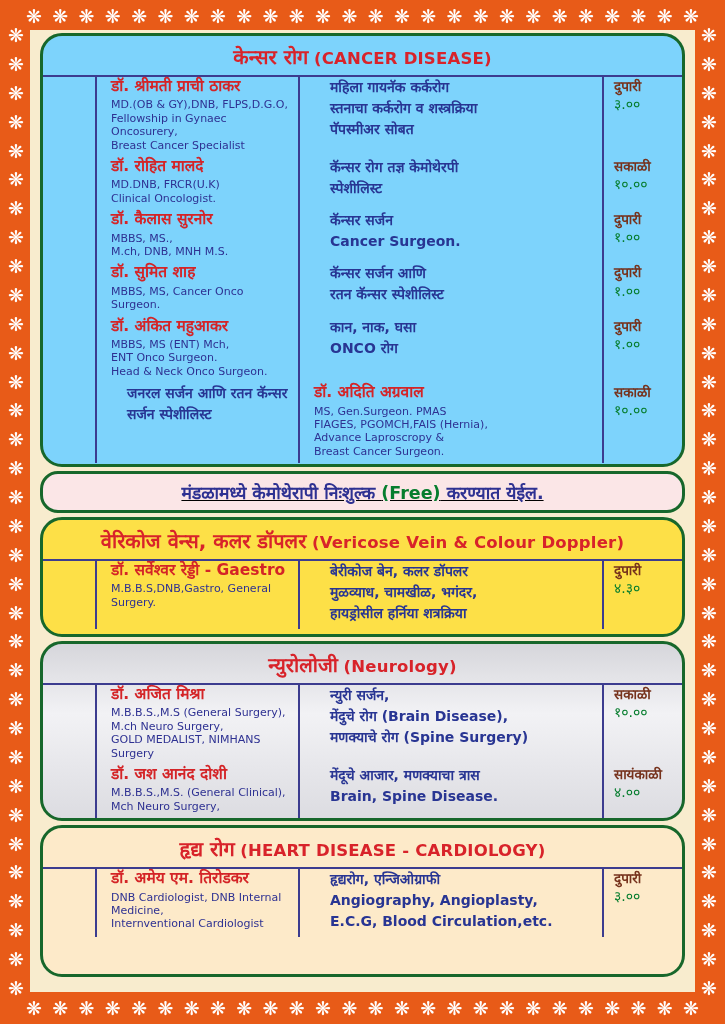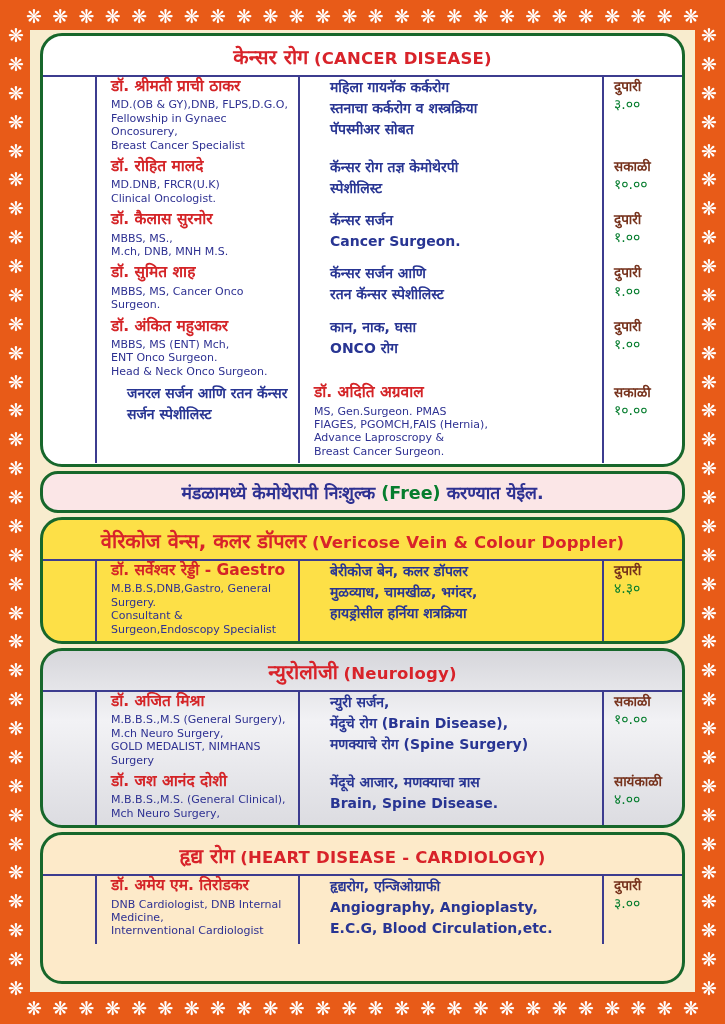--- a/index.html
+++ b/index.html
@@ -21,21 +21,21 @@
     position:absolute; left:30px; top:30px; width:665px; height:962px;
     background:#f8ecce;
     display:flex; flex-direction:column; gap:4px;
     padding:3px 10px 0 10px;
   }
   
   .sec {
     border:3px solid #17672b; border-radius:22px; overflow:hidden;
     flex:0 0 auto;
   }
-  .sec--cancer   { background:#ffffff; min-height:434px; }
+  .sec--cancer   { background:#7dd3fc; min-height:434px; }
   .sec--varicose { background:#fde047; min-height:120px; }
   .sec--neuro    { background:linear-gradient(180deg,#d6d6db 0%,#f2f2f5 40%,#dcdce1 100%); min-height:178px; }
   .sec--heart    { background:#fdeac9; min-height:152px; }
   .sec-header {
     text-align:center; padding:7px 4px 5px 4px;
     color:#d8232a; font-weight:bold;
   }
   .sec-header .t-mr { font-size:20px; }
   .sec-header .t-en { font-size:16.5px; letter-spacing:.2px; }
   .sec-body {
@@ -51,20 +51,21 @@
   .dqual { color:#2e3192; font-size:11px; line-height:1.22; }
   .spec > div { color:#283593; font-weight:bold; font-size:14px; line-height:1.5; }
   .tlabel { color:#76321c; font-weight:bold; font-size:13.5px; line-height:1.35; }
   .tnum   { color:#067d2e; font-weight:normal; font-size:14px;   line-height:1.35; }
   .sec--heart .sec-body { padding-bottom:36px; }
   
   .banner {
     border:3px solid #17672b; border-radius:18px; background:#fbe6e7;
     text-align:center; padding:6px 4px; font-weight:bold; font-size:17.5px;
     flex:0 0 auto;
+    text-decoration:underline;
   }
   .banner .b-blue  { color:#2e3192; }
   .banner .b-green { color:#067d2e; }
 </style>
 </head>
 <body>
 
 <div class="flower-strip strip-top">
     <span class="flower">❋</span>
     <span class="flower">❋</span>
@@ -313,21 +314,20 @@
     <div class="sec-header">
       <span class="t-mr">वेरिकोज वेन्स, कलर डॉपलर</span>
       <span class="t-en">(Vericose Vein &amp; Colour Doppler)</span>
     </div>
     <div class="sec-body">
         <div class="c pad"></div>
         <div class="c doc">
           <div class="dname">डॉ. सर्वेश्वर रेड्डी - Gaestro</div>
           <div class="dqual">
             <div>M.B.B.S,DNB,Gastro, General Surgery.</div>
-            <div>Consultant &amp; Surgeon,Endoscopy Specialist</div>
           </div>
         </div>
         <div class="c spec">
           <div>बेरीकोज बेन, कलर डॉपलर</div>
           <div>मुळव्याध, चामखीळ, भगंदर,</div>
           <div>हायड्रोसील हर्निया शत्रक्रिया</div>
         </div>
         <div class="c time">
           <div class="tlabel">दुपारी</div>
           <div class="tnum">४.३०</div>

